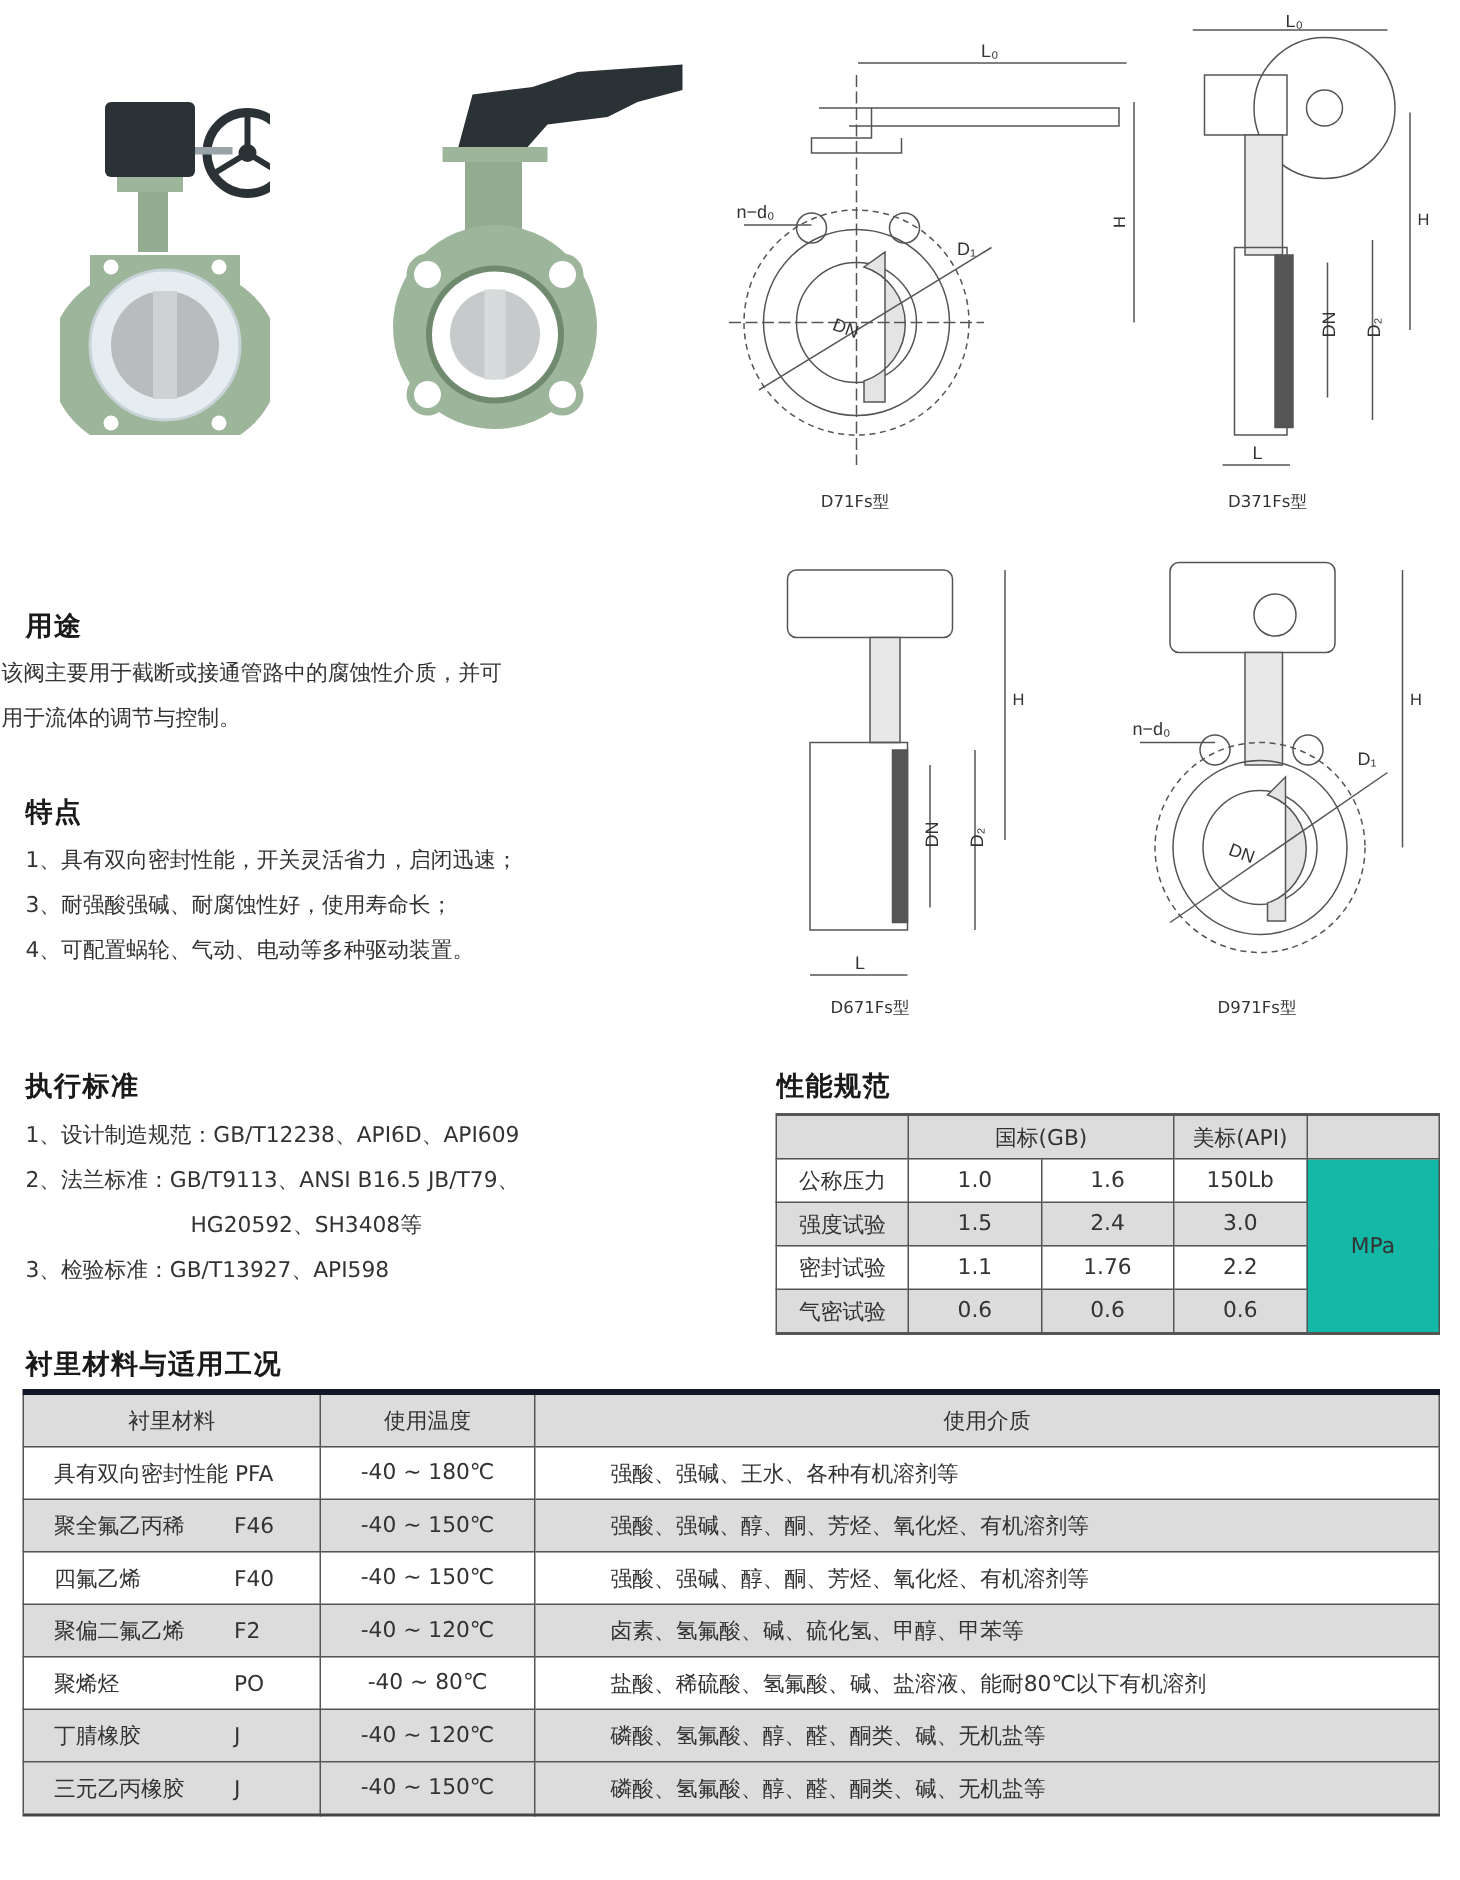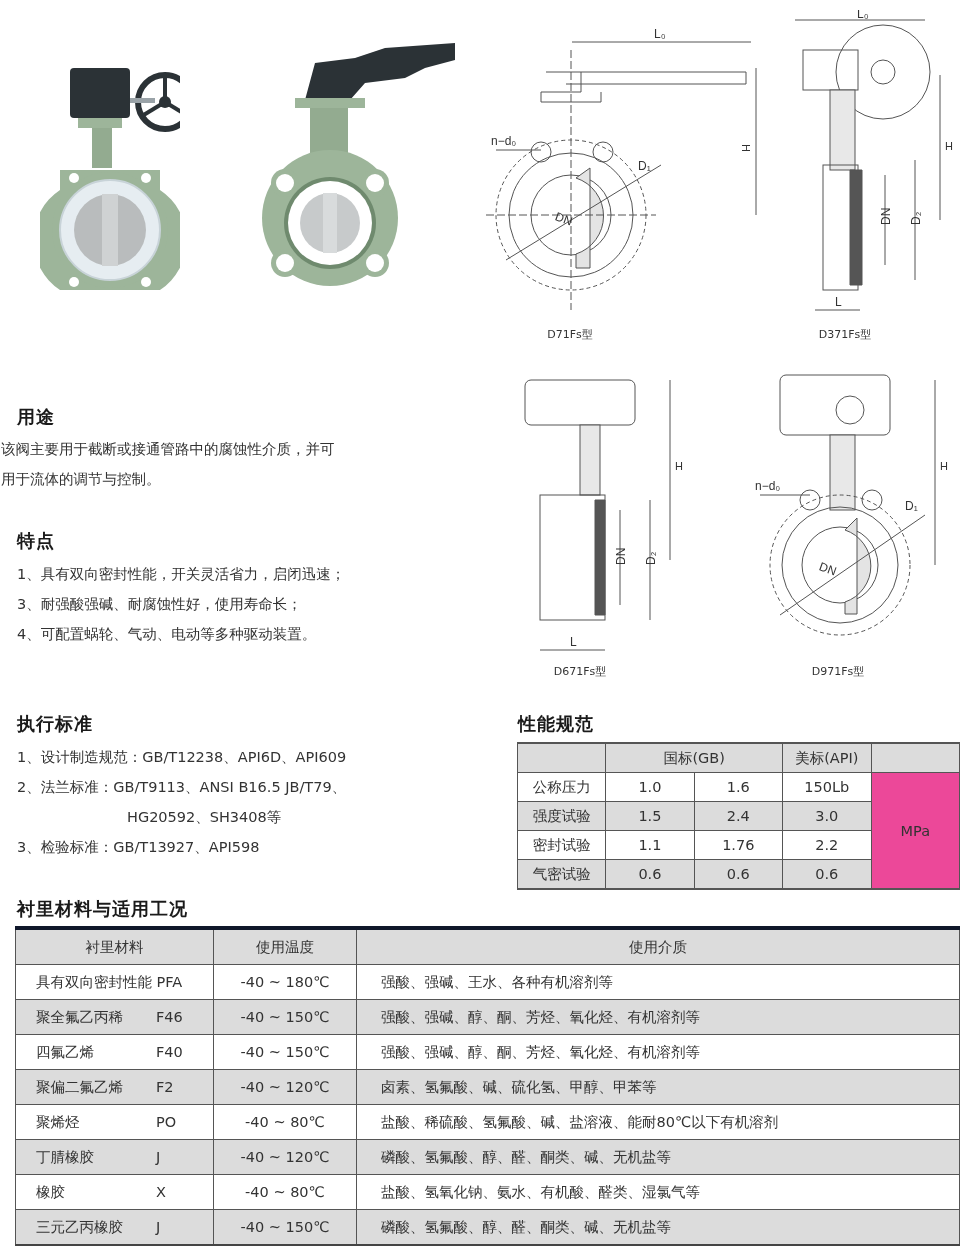--- a/index.html
+++ b/index.html
@@ -10,21 +10,21 @@
   .p { font-size:14.5px; color:#333; line-height:30px; }
   .cap { font-size:11px; color:#333; text-align:center; }
   table { border-collapse:collapse; }
   .perf td { border:1px solid #555; font-size:14.5px; text-align:center; height:28px; padding:0; color:#333; }
   .perf { border-top:2px solid #555; border-bottom:2px solid #555; }
   .gray { background:#dcdcdc; }
   .lin td { border:1px solid #555; font-size:14.5px; height:34px; padding:0; color:#333; }
   .lin { border-top:4px solid #0f172a; border-bottom:2px solid #444; }
   .lin td.c { text-align:center; }
   .lin td.mat { padding-left:20px; }
-  .lin td.med { padding-left:24px; }
+  .lin td.med { padding-left:50px; }
   svg text { font-family:"Liberation Sans", sans-serif; fill:#333; }
 </style>
 </head>
 <body>
 
 <div class="abs" style="left:40px;top:30px;width:140px;height:270px;">
   <svg width="140" height="270" viewBox="0 0 140 270">
 
     <circle cx="125" cy="72" r="27" fill="none" stroke="#2b3236" stroke-width="6"></circle>
     <circle cx="125" cy="72" r="6" fill="#2b3236"></circle>
@@ -182,21 +182,21 @@
     <td style="width:88px;"></td>
     <td colspan="2">国标(GB)</td>
     <td style="width:88px;">美标(API)</td>
     <td style="width:88px;"></td>
   </tr>
   <tr>
     <td>公称压力</td>
     <td style="width:88px;">1.0</td>
     <td style="width:88px;">1.6</td>
     <td>150Lb</td>
-    <td rowspan="4" style="background:#ec4899;margin-left:12px;">MPa</td>
+    <td rowspan="4" style="background:#14b8a6;margin-left:12px;">MPa</td>
   </tr>
   <tr class="gray">
     <td>强度试验</td>
     <td>1.5</td>
     <td>2.4</td>
     <td>3.0</td>
   </tr>
   <tr>
     <td>密封试验</td>
     <td>1.1</td>
@@ -243,24 +243,19 @@
   <tr>
     <td class="mat"><span style="display:inline-block;width:120px;">聚烯烃</span><span>PO</span></td>
     <td class="c">-40 ~ 80℃</td>
     <td class="med">盐酸、稀硫酸、氢氟酸、碱、盐溶液、能耐80℃以下有机溶剂</td>
   </tr>
   <tr class="gray">
     <td class="mat"><span style="display:inline-block;width:120px;">丁腈橡胶</span><span>J</span></td>
     <td class="c">-40 ~ 120℃</td>
     <td class="med">磷酸、氢氟酸、醇、醛、酮类、碱、无机盐等</td>
   </tr>
-  <tr>
-    <td class="mat"><span style="display:inline-block;width:120px;">橡胶</span><span>X</span></td>
-    <td class="c">-40 ~ 80℃</td>
-    <td class="med">盐酸、氢氧化钠、氨水、有机酸、醛类、湿氯气等</td>
-  </tr>
   <tr class="gray">
     <td class="mat"><span style="display:inline-block;width:120px;">三元乙丙橡胶</span><span>J</span></td>
     <td class="c">-40 ~ 150℃</td>
     <td class="med">磷酸、氢氟酸、醇、醛、酮类、碱、无机盐等</td>
   </tr>
 </tbody>
   </table>
 
 </body></html>

